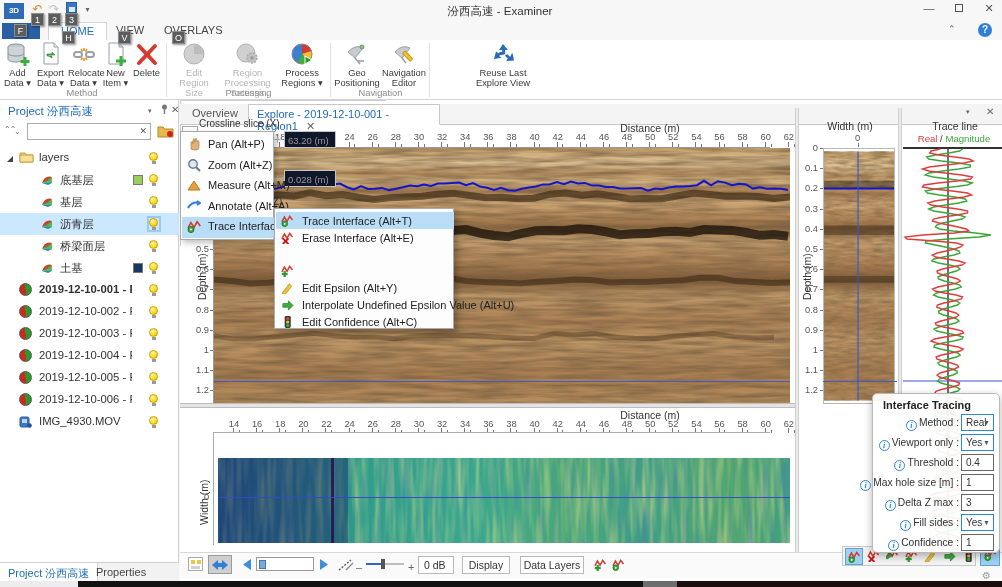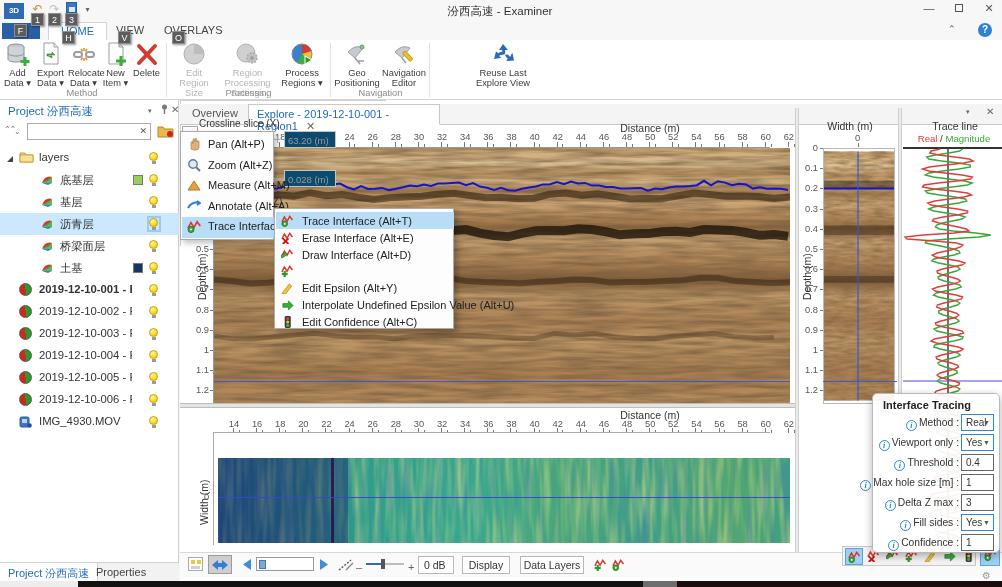--- a/index.html
+++ b/index.html
@@ -74,21 +74,21 @@
   .pctl .dd { position:absolute; right:3px; top:4px; font-size:7px; color:#555; }
   .info-i { display:inline-block; width:11px; height:11px; border:1px solid #2b88d8; border-radius:50%; color:#2b88d8;
             font-size:8px; font-style:italic; font-weight:bold; text-align:center; line-height:10px; margin-right:2px; vertical-align:-2px; font-family:"Liberation Serif",serif; }
   
   #slicepanel { left:616px; top:307px; width:206px; height:146px; background:#fff; border-top:1px solid #cfcfcf; border-left:1px solid #cfcfcf; }
   .sl-lbl { position:absolute; font-size:10px; color:#333; white-space:nowrap; }
   .sl-track { position:absolute; height:3px; background:#c8c8c8; }
   .sl-fill { position:absolute; height:3px; background:#2b6ab8; }
   .sl-thumb { position:absolute; top:-4px; width:5px; height:11px; background:#8f8f8f; }
   .sl-minus,.sl-plus { position:absolute; font-size:12px; color:#666; }
-  .ghostbox { position:absolute; width:52px; height:17px; border:1px solid #c4c4c4; color:#9a9a9a; font-size:9.5px; padding:3px 0 0 3px; background:#0c4a6e; }
+  .ghostbox { position:absolute; width:52px; height:17px; border:1px solid #c4c4c4; color:#9a9a9a; font-size:9.5px; padding:3px 0 0 3px; background:#0f172a; }
   
   #btoolbar { left:0; top:452px; width:822px; height:26px; background:#fafafa; border-top:1px solid #d8d8d8; }
   .tb-btn { position:absolute; border:1px solid #b8b8b8; background:#fff; font-size:10.5px; text-align:center; color:#333; }
   .toolgrp-ic { position:absolute; width:18px; height:17px; text-align:center; padding-top:1px; }
   .toolgrp-ic.on { background:#9fd0f2; border:1px solid #5ba3d9; }
   
   .tstrip { position:absolute; top:581px; height:6px; }
 </style>
 </head>
 <body>
@@ -919,27 +919,20 @@
       <div class="mi" style="top: 19.8px; width: 178px; height: 16.8px;">
         <span class="mic"><svg width="13" height="13" viewBox="0 0 14 14">
             <polyline points="1,8.450000000000001 3.6400000000000006,3.25 6.5,7.8 9.36,2.6 12.35,6.5" fill="none" stroke="#d43a2f" stroke-width="1.6"></polyline>
             <g stroke="#c81414" stroke-width="2">
               <line x1="2" y1="8" x2="8" y2="14"></line>
               <line x1="8" y1="8" x2="2" y2="14"></line>
             </g>
           </svg></span>
         <span class="milbl">Erase Interface  (Alt+E)</span>
       </div>
-      <div class="mi" style="top: 36.6px; width: 178px; height: 16.8px;">
-        <span class="mic"><svg width="13" height="13" viewBox="0 0 14 14">
-            <polyline points="1,8.450000000000001 3.6400000000000006,3.25 6.5,7.8 9.36,2.6 12.35,6.5" fill="none" stroke="#d43a2f" stroke-width="1.6"></polyline>
-            <rect x="1" y="8" width="7" height="3" rx="1" transform="rotate(-35 1 11)" fill="#3cae3c" stroke="#1d7a1d" stroke-width=".6"></rect>
-          </svg></span>
-        <span class="milbl">Draw Interface (Alt+D)</span>
-      </div>
       <div class="mi" style="top: 53.4px; width: 178px; height: 16.8px;">
         <span class="mic"><svg width="13" height="13" viewBox="0 0 14 14">
             <polyline points="1,8.450000000000001 3.6400000000000006,3.25 6.5,7.8 9.36,2.6 12.35,6.5" fill="none" stroke="#d43a2f" stroke-width="1.6"></polyline>
             <g stroke="#2d9a2d" stroke-width="2.4">
               <line x1="4" y1="7.5" x2="4" y2="14"></line>
               <line x1="0.8" y1="10.8" x2="7.2" y2="10.8"></line>
             </g>
           </svg></span>
       </div>
       <div class="mi" style="top: 70.2px; width: 178px; height: 16.8px;">

